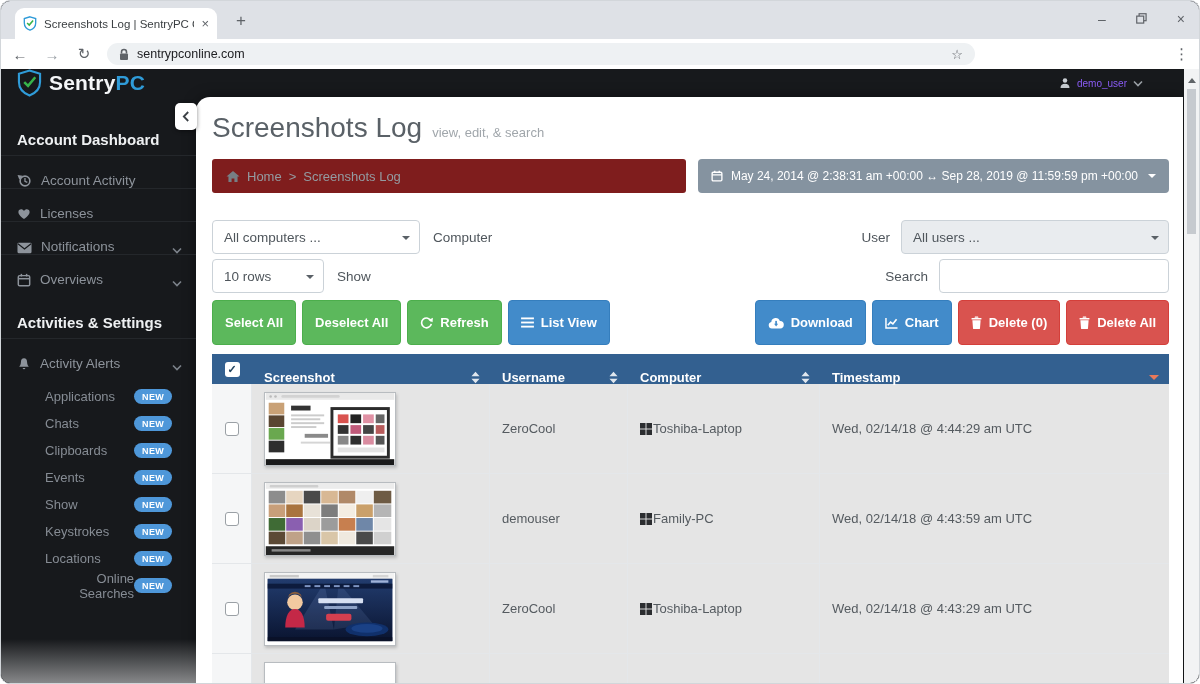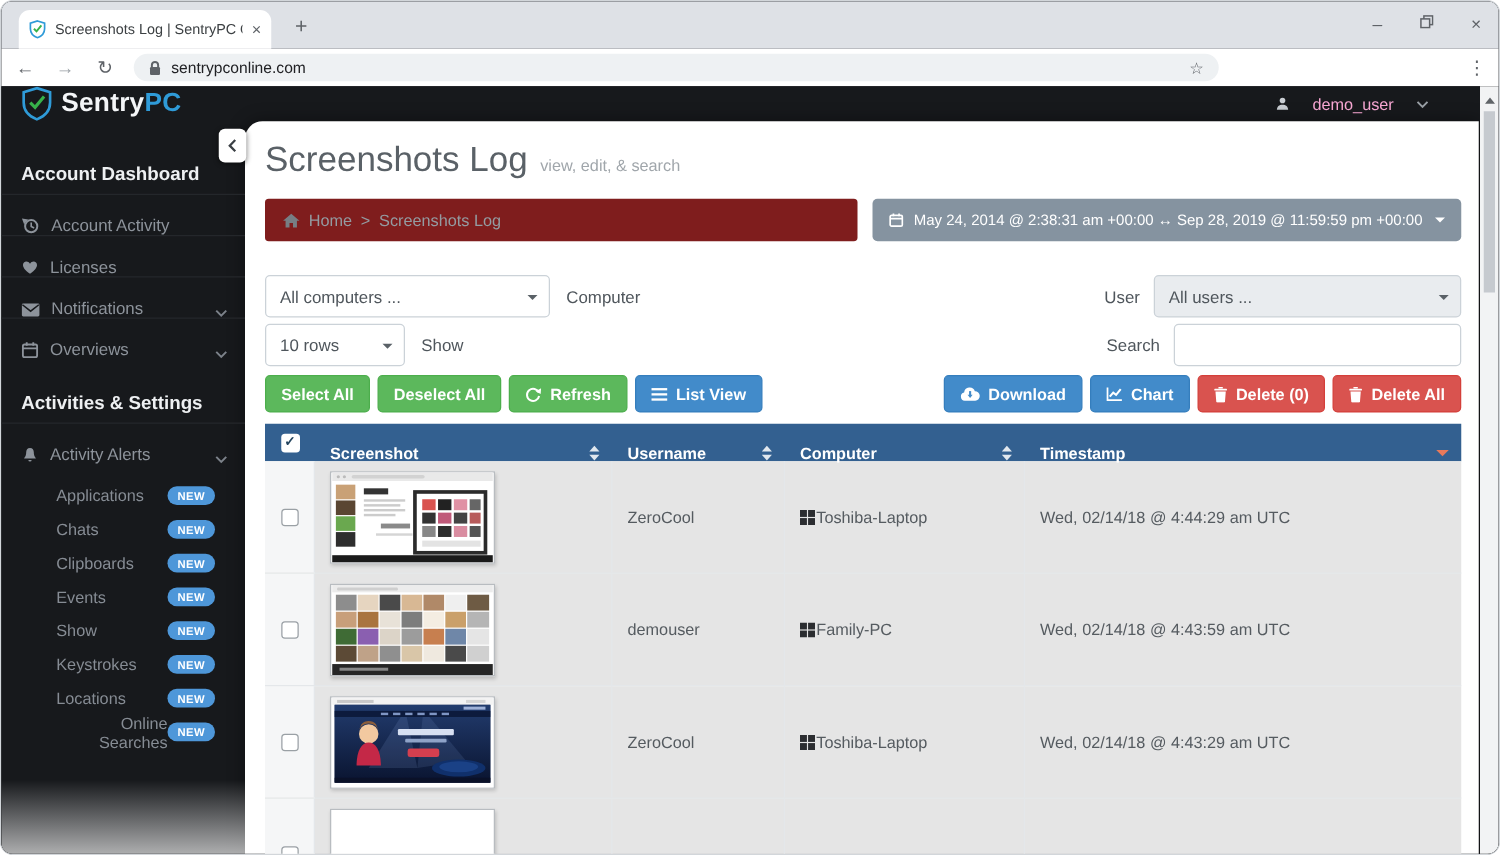--- a/index.html
+++ b/index.html
@@ -21,21 +21,21 @@
   .urltext { font-size:12.5px; color:#202124; flex:1; }
   .star { font-size:13px; color:#5f6368; }
   .menu3 { margin-left:auto; font-size:15px; color:#5f6368; }
 
   
   .app { height:616px; background:#17191c; display:flex; flex-direction:column; position:relative; }
   .appheader { height:46px; display:flex; align-items:center; padding:0 56px 0 16px; }
   .brand { display:flex; align-items:center; gap:7px; }
   .brand-text { font-size:21px; font-weight:700; letter-spacing:0.2px; }
   .brand-text .s { color:#f4f6f8; } .brand-text .p { color:#2f9bd8; }
-  .usermenu { margin-left:auto; display:flex; align-items:center; gap:18px; color:#f9a8d4; font-size:13px; }
+  .usermenu { margin-left:auto; display:flex; align-items:center; gap:6px; color:#8b5cf6; font-size:10px; }
   .usermenu .chev { color:#9aa0a6; }
 
   
   .appbody { flex:1; display:flex; position:relative; margin-right:16px; }
   .sidebar { width:195px; flex:0 0 195px; color:#8d939b; position:relative; padding-top:34px; overflow:hidden; }
   .side-section { color:#eef0f2; font-size:15px; font-weight:700; padding:0 16px; height:24px; }
   .side-item { display:flex; align-items:flex-end; gap:9px; height:33px; padding:0 14px 0 16px; font-size:13.5px; border-top:1px solid #24272b; }
   .side-item:first-of-type { border-top:none; }
   .side-item .chev { margin-left:auto; color:#7c828a; }
   .side-item.active { background:#0a0c0e; color:#fff; font-weight:700; border-top:1px solid #24272b; }
@@ -56,28 +56,28 @@
   .breadcrumb { flex:1; background:#7f1d1d; border-radius:3px; height:34px; display:flex; align-items:center; gap:7px; padding:0 14px; font-size:13px; color:#949ba1; }
   .breadcrumb .homeicon { color:#777e84; }
   .datebtn { margin-left:12px; background:#8593a0; color:#fff; border:none; border-radius:4px; height:34px; display:flex; align-items:center; gap:8px; padding:0 13px; font-size:12px; font-family:inherit; }
   .datebtn .caret { border:4px solid transparent; border-top-color:#fff; margin-top:4px; margin-left:2px; }
 
   .filterrow { display:flex; align-items:center; }
   .fr1 { margin-top:27px; } .fr2 { margin-top:5px; }
   .sel { position:relative; height:34px; border:1px solid #cbd2d8; border-radius:4px; background:#fff; display:flex; align-items:center; padding:0 24px 0 11px; font-size:13.5px; color:#4f565c; }
   .sel .caret { position:absolute; right:9px; top:15px; border:4px solid transparent; border-top-color:#5a6167; }
   .sel.gray { background:#e9ecef; }
-  .w-computers { width:228px; } .w-rows { width:112px; } .w-user { width:246px; }
+  .w-computers { width:208px; } .w-rows { width:112px; } .w-user { width:268px; }
   .flabel { font-size:13.5px; color:#4f565c; margin-left:13px; }
   .rlabel { font-size:13.5px; color:#4f565c; margin-right:11px; }
   .rightgroup { margin-left:auto; display:flex; align-items:center; }
   .searchinput { width:230px; height:34px; border:1px solid #cbd2d8; border-radius:4px; font-size:13.5px; padding:0 10px; color:#4f565c; font-family:inherit; }
 
   .actionrow { margin-top:7px; display:flex; align-items:center; }
-  .btn { height:30px; border-radius:4px; border:1px solid transparent; color:#fff; font-size:13px; font-weight:700; font-family:inherit; display:flex; align-items:center; gap:7px; padding:0 12px; margin-right:6px; }
+  .btn { height:45px; border-radius:4px; border:1px solid transparent; color:#fff; font-size:13px; font-weight:700; font-family:inherit; display:flex; align-items:center; gap:7px; padding:0 12px; margin-right:6px; }
   .btn-green { background:#5cb85c; border-color:#4cae4c; }
   .btn-blue  { background:#428bca; border-color:#357ebd; }
   .btn-red   { background:#d9534f; border-color:#d43f3a; }
   .actright { margin-left:auto; display:flex; }
   .actright .btn:last-child { margin-right:0; }
 
   
   .table { margin-top:9px; }
   .thead { display:grid; grid-template-columns:40px 238px 138px 192px 1fr; background:#336090; height:30px; color:#fff; font-size:13px; font-weight:700; }
   .th { display:flex; align-items:center; padding:16px 10px 0 12px; justify-content:space-between; }

